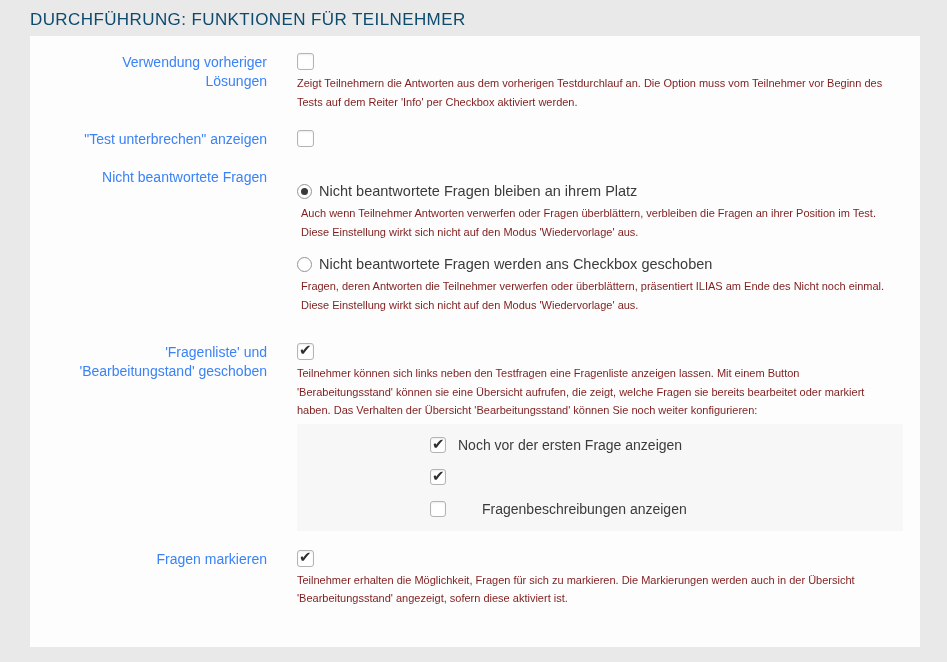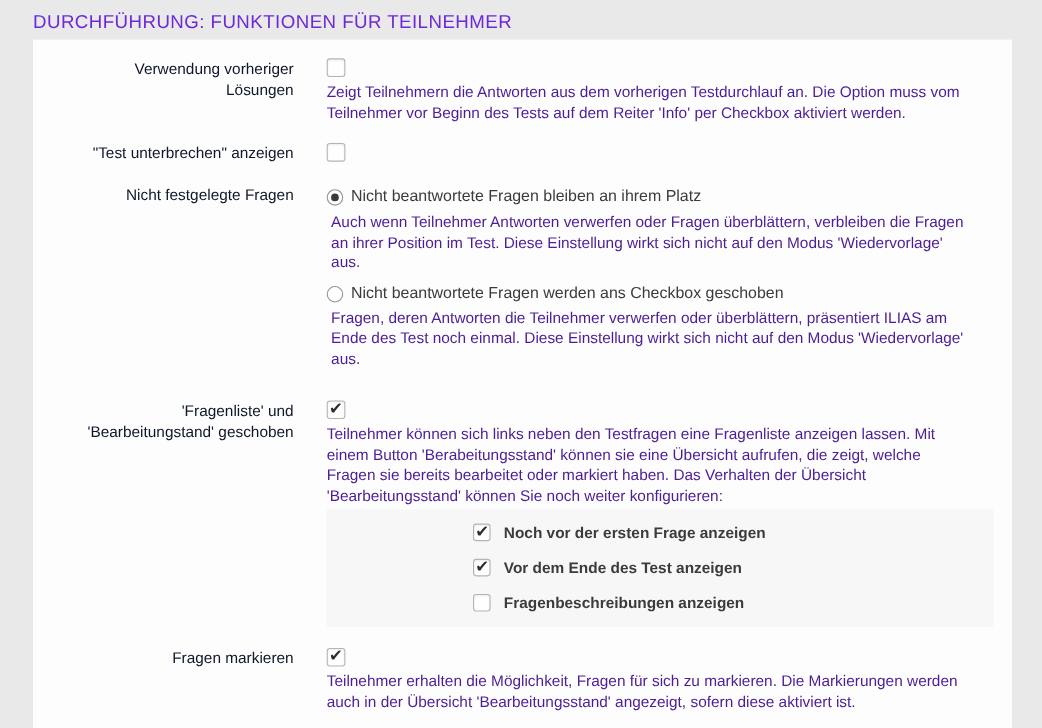--- a/index.html
+++ b/index.html
@@ -8,52 +8,52 @@
     background: #e9e9e9;
     font-family: "Liberation Sans", "DejaVu Sans", sans-serif;
     overflow: hidden;
   }
   .page { width: 947px; height: 662px; }
   .page-title {
     margin: 10px 0 6px 30px;
     font-size: 17px;
     font-weight: 400;
     letter-spacing: 0.4px;
-    color: #6d28d9;
+    color: #0c4a6e;
   }
   .panel {
     margin-left: 30px;
     width: 890px;
     min-height: 599px;
     background: #fdfdfd;
     padding: 17px 0 20px 0;
   }
   .form-row {
     display: flex;
     margin-bottom: 19px;
   }
   .label-cell {
     width: 237px;
     padding-left: 32px;
     text-align: right;
     font-size: 14px;
     line-height: 19px;
-    color: #0f172a;
+    color: #3b82f6;
     flex-shrink: 0;
   }
   .control-cell {
     flex: 1;
     margin-left: 30px;
     padding-right: 35px;
   }
   .help {
     margin-top: 3px;
-    font-size: 14px;
+    font-size: 11px;
     line-height: 18.5px;
-    color: #4c1d95;
+    color: #7f1d1d;
     max-width: 620px;
   }
   
   .checkbox {
     display: inline-block;
     width: 17px;
     height: 17px;
     background: #fff;
     border: 1px solid #b3b3b3;
     border-radius: 3px;
@@ -68,21 +68,21 @@
     top: -3px;
     left: 1px;
     font-size: 15px;
     font-weight: bold;
     color: #2e2e2e;
   }
   
   .radio-option {
     display: flex;
     align-items: center;
-    margin-top: 2px;
+    margin-top: 14px;
     cursor: pointer;
   }
   .radio {
     display: inline-block;
     width: 15px;
     height: 15px;
     border: 1px solid #949494;
     border-radius: 50%;
     background: #fff;
     position: relative;
@@ -111,27 +111,26 @@
     margin-right: -18px;
     background: #f7f7f7;
     padding: 13px 0 12px 133px;
   }
   .sub-option {
     display: flex;
     align-items: center;
     margin-bottom: 16px;
     cursor: pointer;
   }
-  .sub-option:last-child { margin-bottom: 2px; }
+  .sub-option:last-child { margin-bottom: 2px; gap: 24px; }
   .sub-option .checkbox { width: 16px; height: 16px; }
   .sub-option-label {
     margin-left: 12px;
     font-size: 14px;
     color: #3b3b3b;
-    font-weight: bold;
   }
 </style>
 </head>
 <body>
 
 <div class="page">
   <h3 class="page-title">DURCHFÜHRUNG: FUNKTIONEN FÜR TEILNEHMER</h3>
 
   <div class="panel">
 
@@ -144,50 +143,49 @@
     </div>
 
     <div class="form-row">
       <div class="label-cell">"Test unterbrechen" anzeigen</div>
       <div class="control-cell">
         <span class="checkbox" data-checked="false"></span>
       </div>
     </div>
 
     <div class="form-row">
-      <div class="label-cell">Nicht festgelegte Fragen</div>
+      <div class="label-cell">Nicht beantwortete Fragen</div>
       <div class="control-cell">
         <div class="radio-option">
           <span class="radio" data-checked="true"></span>
           <span class="radio-label">Nicht beantwortete Fragen bleiben an ihrem Platz</span>
         </div>
         <div class="help radio-help">Auch wenn Teilnehmer Antworten verwerfen oder Fragen überblättern, verbleiben die Fragen an ihrer Position im Test. Diese Einstellung wirkt sich nicht auf den Modus 'Wiedervorlage' aus.</div>
 
         <div class="radio-option">
           <span class="radio" data-checked="false"></span>
           <span class="radio-label">Nicht beantwortete Fragen werden ans Checkbox geschoben</span>
         </div>
-        <div class="help radio-help">Fragen, deren Antworten die Teilnehmer verwerfen oder überblättern, präsentiert ILIAS am Ende des Test noch einmal. Diese Einstellung wirkt sich nicht auf den Modus 'Wiedervorlage' aus.</div>
+        <div class="help radio-help">Fragen, deren Antworten die Teilnehmer verwerfen oder überblättern, präsentiert ILIAS am Ende des Nicht noch einmal. Diese Einstellung wirkt sich nicht auf den Modus 'Wiedervorlage' aus.</div>
       </div>
     </div>
 
     <div class="form-row">
       <div class="label-cell">'Fragenliste' und 'Bearbeitungstand' geschoben</div>
       <div class="control-cell">
         <span class="checkbox" data-checked="true"></span>
         <div class="help">Teilnehmer können sich links neben den Testfragen eine Fragenliste anzeigen lassen. Mit einem Button 'Berabeitungsstand' können sie eine Übersicht aufrufen, die zeigt, welche Fragen sie bereits bearbeitet oder markiert haben. Das Verhalten der Übersicht 'Bearbeitungsstand' können Sie noch weiter konfigurieren:</div>
 
         <div class="sub-panel">
           <div class="sub-option">
             <span class="checkbox" data-checked="true"></span>
             <span class="sub-option-label">Noch vor der ersten Frage anzeigen</span>
           </div>
           <div class="sub-option">
             <span class="checkbox" data-checked="true"></span>
-            <span class="sub-option-label">Vor dem Ende des Test anzeigen</span>
           </div>
           <div class="sub-option">
             <span class="checkbox" data-checked="false"></span>
             <span class="sub-option-label">Fragenbeschreibungen anzeigen</span>
           </div>
         </div>
       </div>
     </div>
 
     <div class="form-row">

